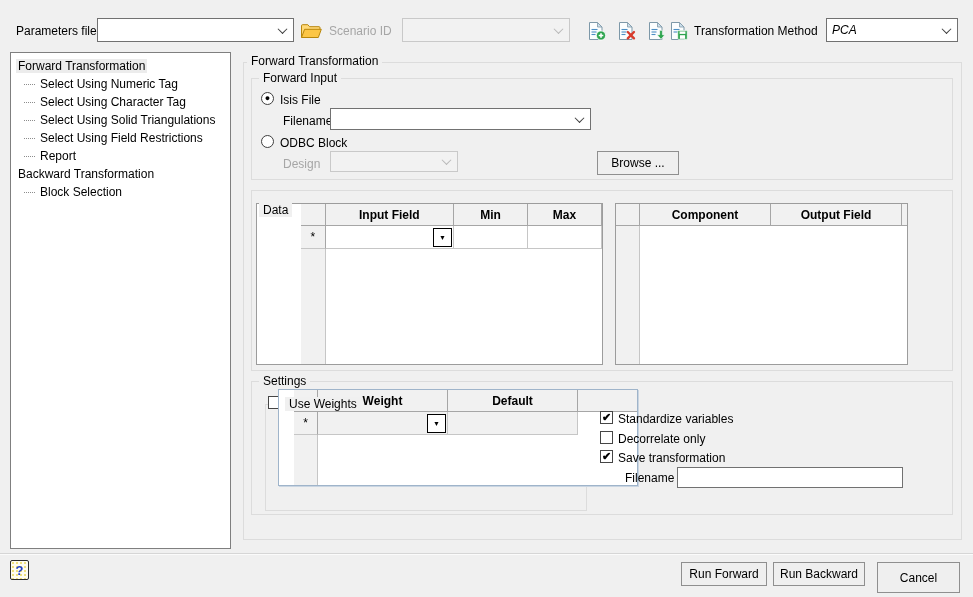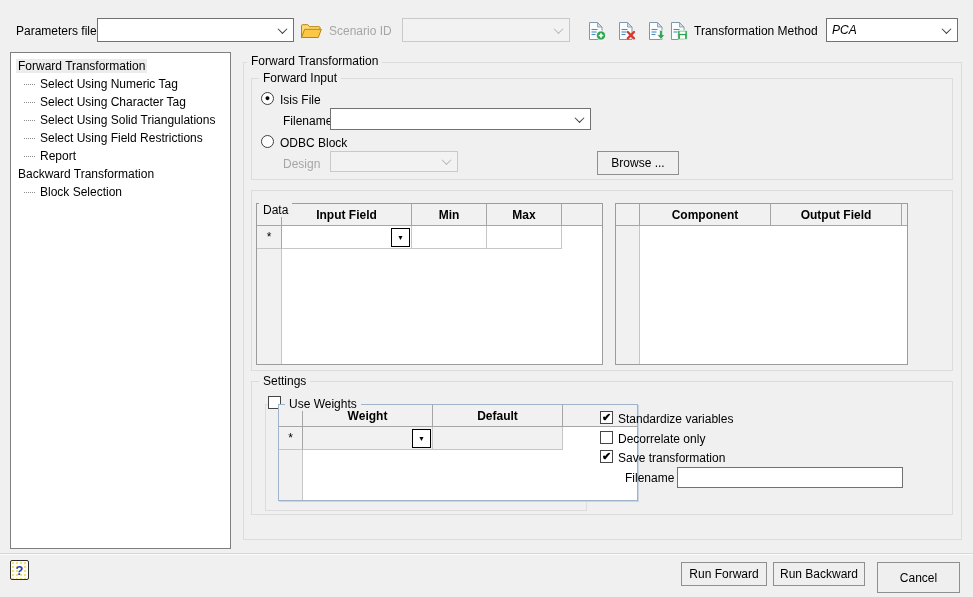--- a/index.html
+++ b/index.html
@@ -230,21 +230,21 @@
 
   <span class="lbl dis" style="left:283px; top:157px;">Design</span>
   <div class="combo dis" style="left:330px; top:151px; width:128px; height:21px;">
     <span class="val"></span>
     <span class="chev"></span>
   </div>
 
   <div class="groupbox" style="left:251px; top:190px; width:702px; height:181px;"></div>
   <span class="grouplabel" style="left:259px; top:183px;margin-top:20px;">Data</span>
 
-  <div class="table" style="left:256px; top:203px; width:347px; height:162px;">
+  <div class="table" style="left:256px; top:203px; width:347px; height:162px;padding-left:44px;">
     <div class="trow">
       <div class="th" style="width:25px;"></div>
       <div class="th" style="width:130px;">Input Field</div>
       <div class="th" style="width:75px;">Min</div>
       <div class="th" style="width:75px;">Max</div>
       <div class="th fill" style="flex:1;"></div>
     </div>
     <div class="trow">
       <div class="td rh" style="width:25px;">
         <span>*</span>
@@ -279,21 +279,21 @@
 
   <div class="groupbox" style="left:251px; top:381px; width:702px; height:134px;"></div>
   <span class="grouplabel" style="left:259px; top:374px;">Settings</span>
 
   <div class="groupbox" style="left:265px; top:404px; width:322px; height:107px;"></div>
   <div class="cb" style="left:268px; top:396px; background:#fff;">
     <span></span>
   </div>
   <span class="grouplabel" style="left:285px; top:397px;">Use Weights</span>
 
-  <div class="table blue" style="left:278px; top:404px; width:360px; height:97px;">
+  <div class="table blue" style="left:278px; top:389px; width:360px; height:97px;padding-left:15px;">
     <div class="trow">
       <div class="th" style="width:24px;"></div>
       <div class="th" style="width:130px;">Weight</div>
       <div class="th" style="width:130px;">Default</div>
       <div class="th fill" style="flex:1;"></div>
     </div>
     <div class="trow">
       <div class="td rh" style="width:24px;">
         <span>*</span>
       </div>

